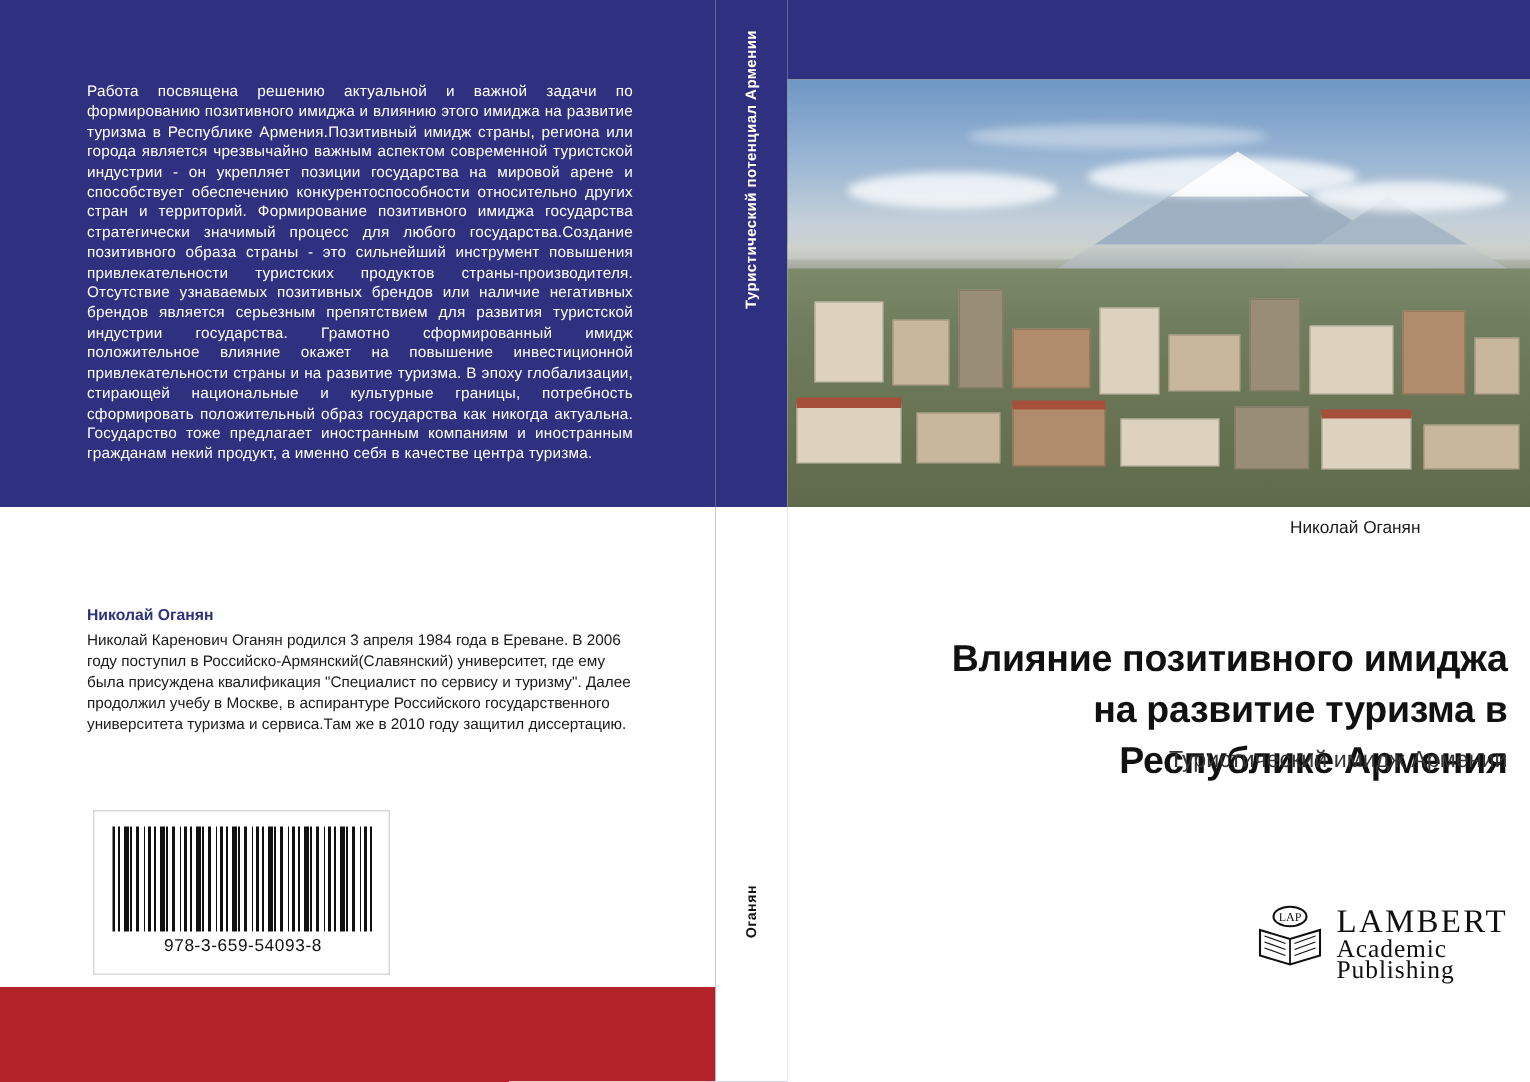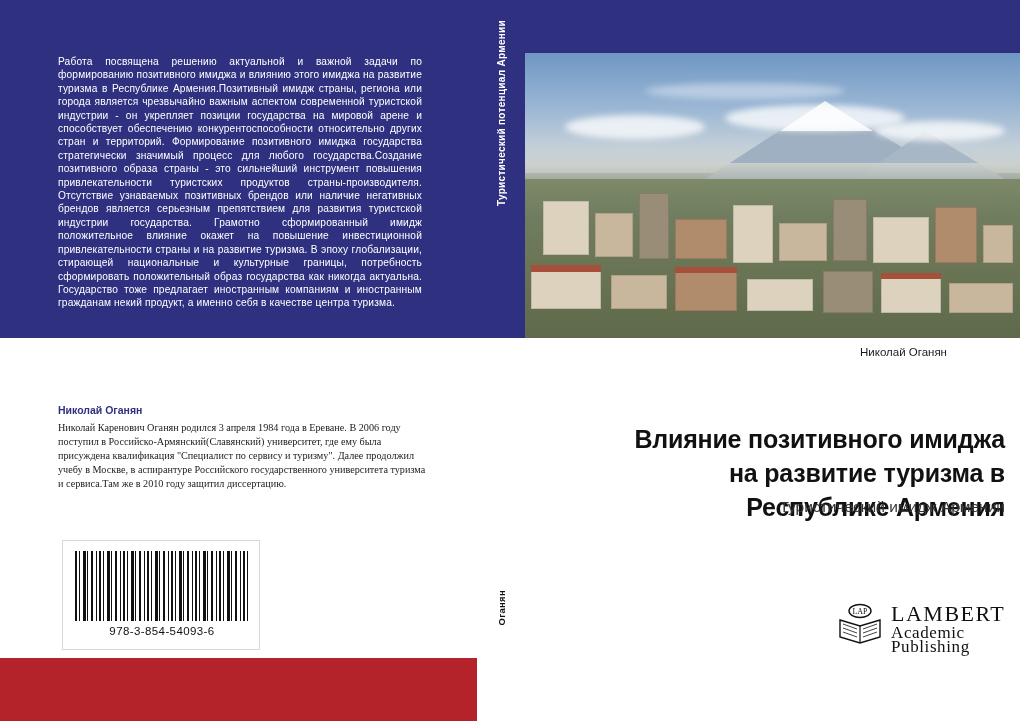--- a/index.html
+++ b/index.html
@@ -59,21 +59,20 @@
   }
   .author-bio-text {
     position: absolute;
     left: 58px;
     top: 421px;
     width: 368px;
     color: #1a1a1a;
     font-size: 10.2px;
     line-height: 14px;
     text-align: left;
-    font-family: Liberation Serif, serif;
   }
 
   
   .barcode-box {
     position: absolute;
     left: 62px;
     top: 540px;
     width: 198px;
     height: 110px;
     background: #ffffff;
@@ -332,21 +331,21 @@
 
   <div class="back-panel"></div>
   <div class="back-text">Работа посвящена решению актуальной и важной задачи по формированию позитивного имиджа и влиянию этого имиджа на развитие туризма в Республике Армения.Позитивный имидж страны, региона или города является чрезвычайно важным аспектом современной туристской индустрии - он укрепляет позиции государства на мировой арене и способствует обеспечению конкурентоспособности относительно других стран и территорий. Формирование позитивного имиджа государства стратегически значимый процесс для любого государства.Создание позитивного образа страны - это сильнейший инструмент повышения привлекательности туристских продуктов страны-производителя. Отсутствие узнаваемых позитивных брендов или наличие негативных брендов является серьезным препятствием для развития туристской индустрии государства. Грамотно сформированный имидж положительное влияние окажет на повышение инвестиционной привлекательности страны и на развитие туризма. В эпоху глобализации, стирающей национальные и культурные границы, потребность сформировать положительный образ государства как никогда актуальна. Государство тоже предлагает иностранным компаниям и иностранным гражданам некий продукт, а именно себя в качестве центра туризма.</div>
 
   <div class="back-lower"></div>
   <div class="author-bio-name">Николай Оганян</div>
   <div class="author-bio-text">Николай Каренович Оганян родился 3 апреля 1984 года в Ереване. В 2006 году поступил в Российско-Армянский(Славянский) университет, где ему была присуждена квалификация "Специалист по сервису и туризму". Далее продолжил учебу в Москве, в аспирантуре Российского государственного университета туризма и сервиса.Там же в 2010 году защитил диссертацию.</div>
 
   <div class="barcode-box">
     <div class="barcode-bars"></div>
-    <div class="barcode-number">978-3-854-54093-6</div>
+    <div class="barcode-number">978-3-659-54093-8</div>
   </div>
 
   <div class="bottom-red"></div>
 
   <div class="spine"></div>
   <div class="spine-lower"></div>
   <div class="spine-title">
     <span>Туристический потенциал Армении</span>
   </div>
   <div class="spine-author">

